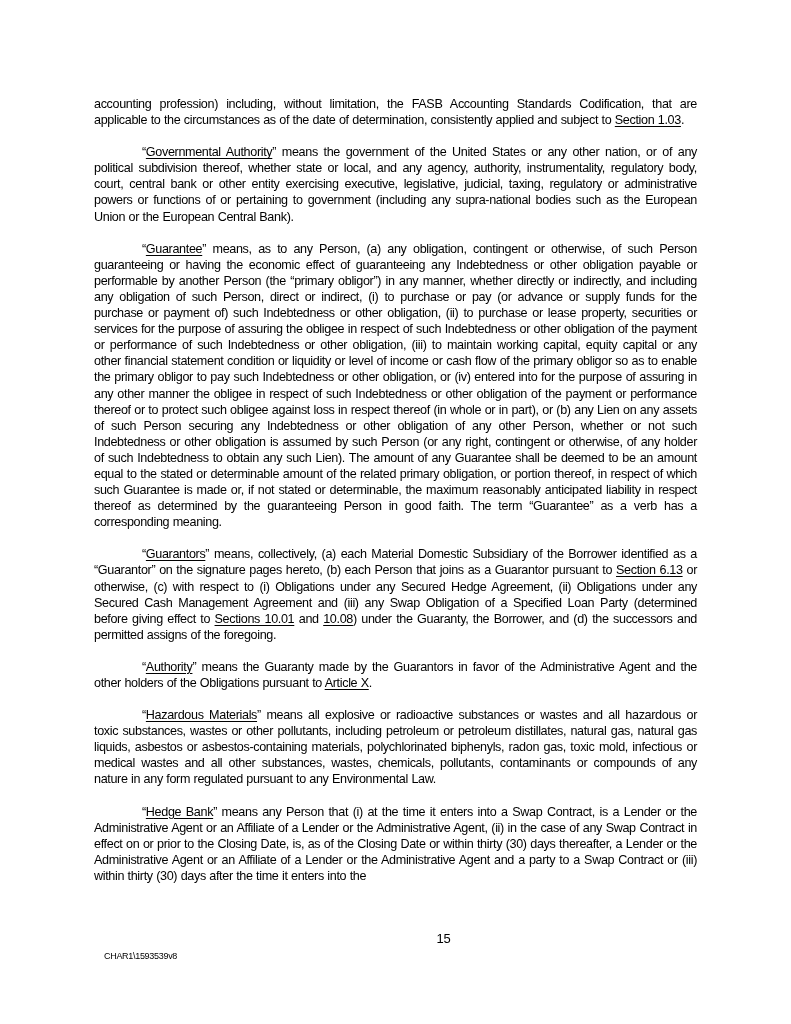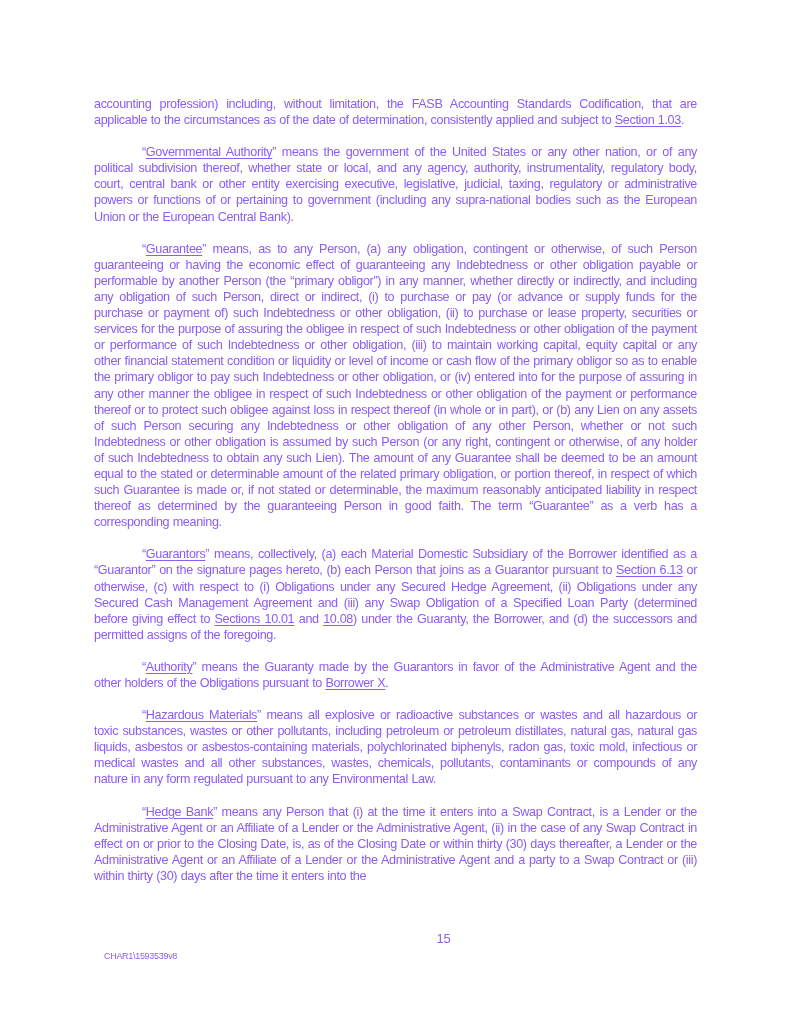--- a/index.html
+++ b/index.html
@@ -1,20 +1,20 @@
 <!DOCTYPE html>
 <html><head>
 <meta charset="utf-8">
 <style>
   html, body { margin: 0; padding: 0; background: #ffffff; }
   body { width: 791px; height: 1024px; position: relative; overflow: hidden; }
   .page {
     position: absolute; left: 0; top: 0; width: 791px; height: 1024px; background: #ffffff;
     font-family: "Liberation Sans Narrow", "Liberation Sans", sans-serif;
-    color: #8b5cf6;
+    color: #000000;
   }
   .body-text {
     position: absolute; left: 94px; top: 96px; width: 603px;
     font-size: 12.6px; line-height: 16.1px; text-align: justify;
     letter-spacing: -0.35px; word-spacing: 0.3px;
   }
   .para { margin: 0 0 16px 0; }
   .para.indent { text-indent: 48px; }
   .u { text-decoration: underline; text-underline-offset: 1.5px; }
   .page-number {
@@ -33,21 +33,21 @@
   <div class="body-text">
 
     <p class="para"><span>accounting profession) including, without limitation, the FASB Accounting Standards Codification, that are applicable to the circumstances as of the date of determination, consistently applied and subject to </span><span class="u">Section 1.03</span><span>.</span></p>
 
     <p class="para indent"><span>“</span><span class="u">Governmental Authority</span><span>” means the government of the United States or any other nation, or of any political subdivision thereof, whether state or local, and any agency, authority, instrumentality, regulatory body, court, central bank or other entity exercising executive, legislative, judicial, taxing, regulatory or administrative powers or functions of or pertaining to government (including any supra-national bodies such as the European Union or the European Central Bank).</span></p>
 
     <p class="para indent"><span>“</span><span class="u">Guarantee</span><span>” means, as to any Person, (a) any obligation, contingent or otherwise, of such Person guaranteeing or having the economic effect of guaranteeing any Indebtedness or other obligation payable or performable by another Person (the “primary obligor”) in any manner, whether directly or indirectly, and including any obligation of such Person, direct or indirect, (i) to purchase or pay (or advance or supply funds for the purchase or payment of) such Indebtedness or other obligation, (ii) to purchase or lease property, securities or services for the purpose of assuring the obligee in respect of such Indebtedness or other obligation of the payment or performance of such Indebtedness or other obligation, (iii) to maintain working capital, equity capital or any other financial statement condition or liquidity or level of income or cash flow of the primary obligor so as to enable the primary obligor to pay such Indebtedness or other obligation, or (iv) entered into for the purpose of assuring in any other manner the obligee in respect of such Indebtedness or other obligation of the payment or performance thereof or to protect such obligee against loss in respect thereof (in whole or in part), or (b) any Lien on any assets of such Person securing any Indebtedness or other obligation of any other Person, whether or not such Indebtedness or other obligation is assumed by such Person (or any right, contingent or otherwise, of any holder of such Indebtedness to obtain any such Lien).  The amount of any Guarantee shall be deemed to be an amount equal to the stated or determinable amount of the related primary obligation, or portion thereof, in respect of which such Guarantee is made or, if not stated or determinable, the maximum reasonably anticipated liability in respect thereof as determined by the guaranteeing Person in good faith.  The term “Guarantee” as a verb has a corresponding meaning.</span></p>
 
     <p class="para indent"><span>“</span><span class="u">Guarantors</span><span>” means, collectively, (a) each Material Domestic Subsidiary of the Borrower identified as a “Guarantor” on the signature pages hereto, (b) each Person that joins as a Guarantor pursuant to </span><span class="u">Section 6.13</span><span> or otherwise, (c) with respect to (i) Obligations under any Secured Hedge Agreement, (ii) Obligations under any Secured Cash Management Agreement and (iii) any Swap Obligation of a Specified Loan Party (determined before giving effect to </span><span class="u">Sections 10.01</span><span> and </span><span class="u">10.08</span><span>) under the Guaranty, the Borrower, and (d) the successors and permitted assigns of the foregoing.</span></p>
 
-    <p class="para indent"><span>“</span><span class="u">Authority</span><span>” means the Guaranty made by the Guarantors in favor of the Administrative Agent and the other holders of the Obligations pursuant to </span><span class="u">Borrower X</span><span>.</span></p>
+    <p class="para indent"><span>“</span><span class="u">Authority</span><span>” means the Guaranty made by the Guarantors in favor of the Administrative Agent and the other holders of the Obligations pursuant to </span><span class="u">Article X</span><span>.</span></p>
 
     <p class="para indent"><span>“</span><span class="u">Hazardous Materials</span><span>” means all explosive or radioactive substances or wastes and all hazardous or toxic substances, wastes or other pollutants, including petroleum or petroleum distillates, natural gas, natural gas liquids, asbestos or asbestos-containing materials, polychlorinated biphenyls, radon gas, toxic mold, infectious or medical wastes and all other substances, wastes, chemicals, pollutants, contaminants or compounds of any nature in any form regulated pursuant to any Environmental Law.</span></p>
 
     <p class="para indent"><span>“</span><span class="u">Hedge Bank</span><span>” means any Person that (i) at the time it enters into a Swap Contract, is a Lender or the Administrative Agent or an Affiliate of a Lender or the Administrative Agent, (ii) in the case of any Swap Contract in effect on or prior to the Closing Date, is, as of the Closing Date or within thirty (30) days thereafter, a Lender or the Administrative Agent or an Affiliate of a Lender or the Administrative Agent and a party to a Swap Contract or (iii) within thirty (30) days after the time it enters into the</span></p>
 
   </div>
 
   <div class="page-number">15</div>
   <div class="doc-id">CHAR1\1593539v8</div>
 </div>

